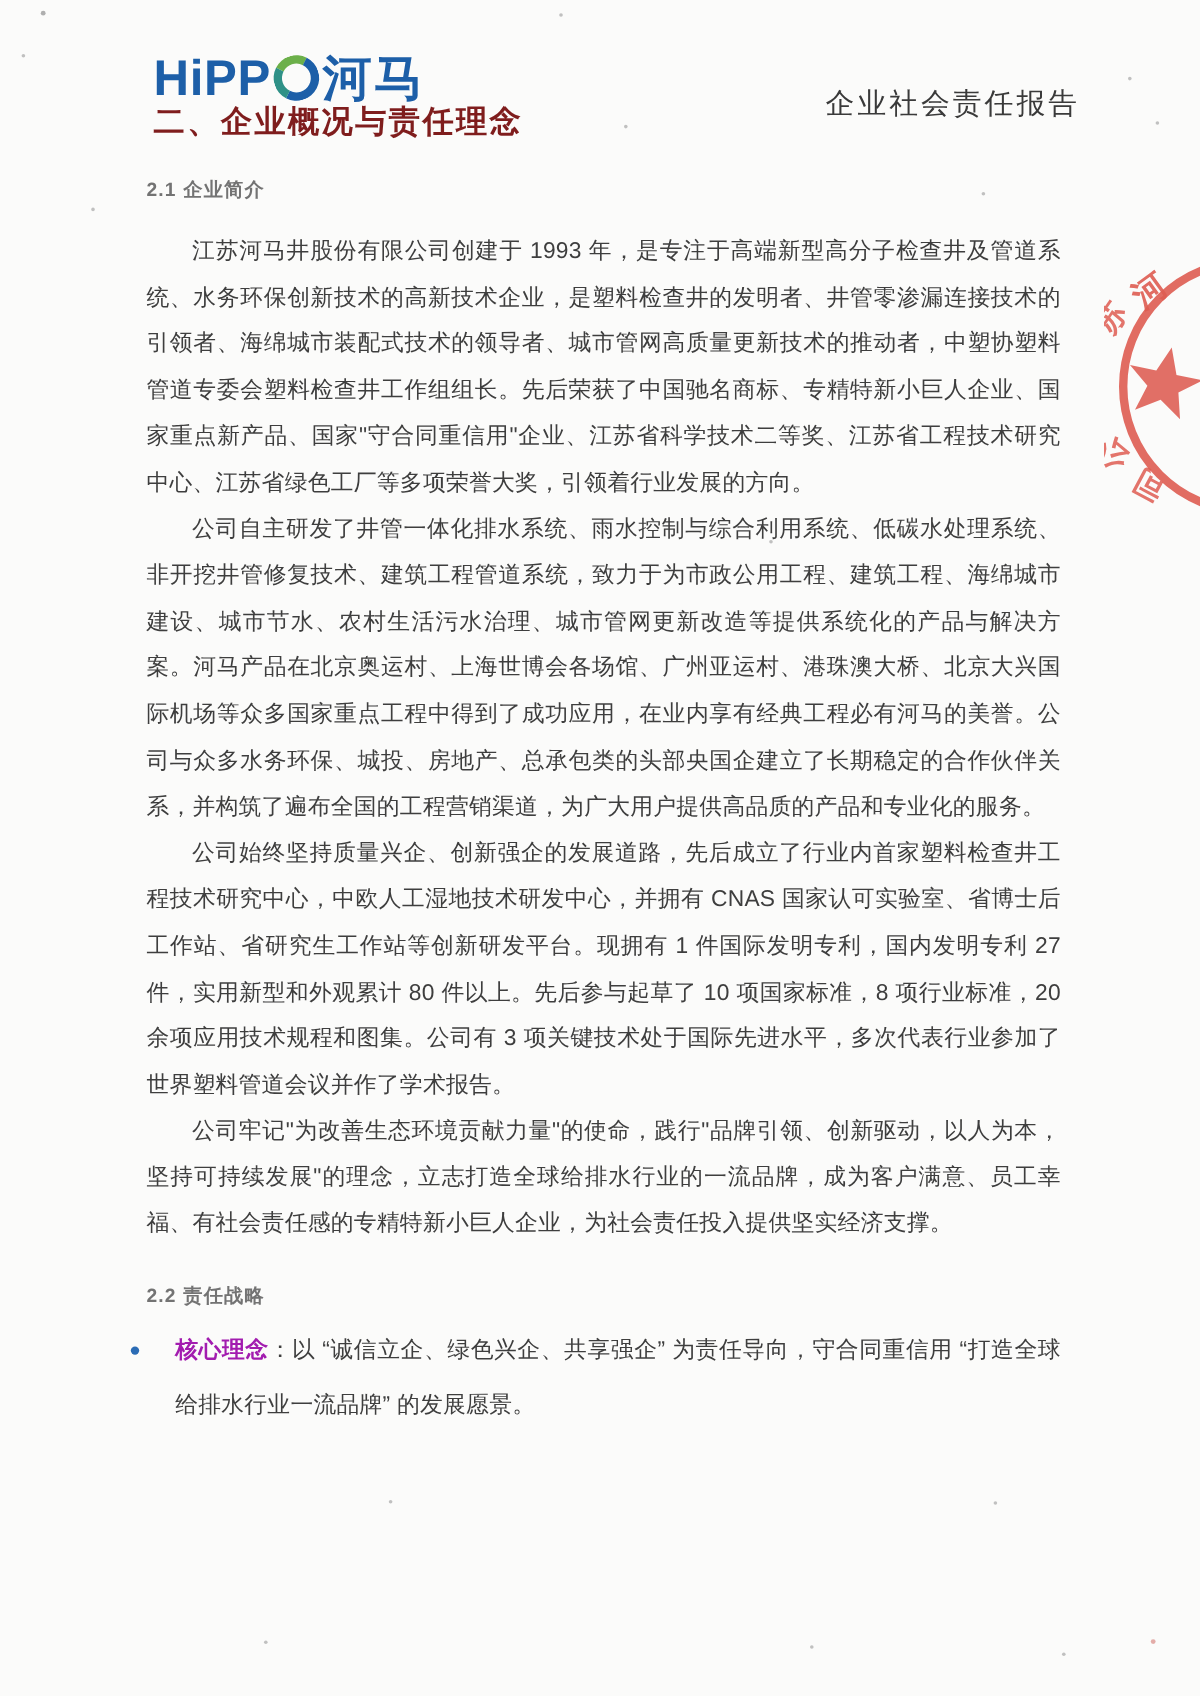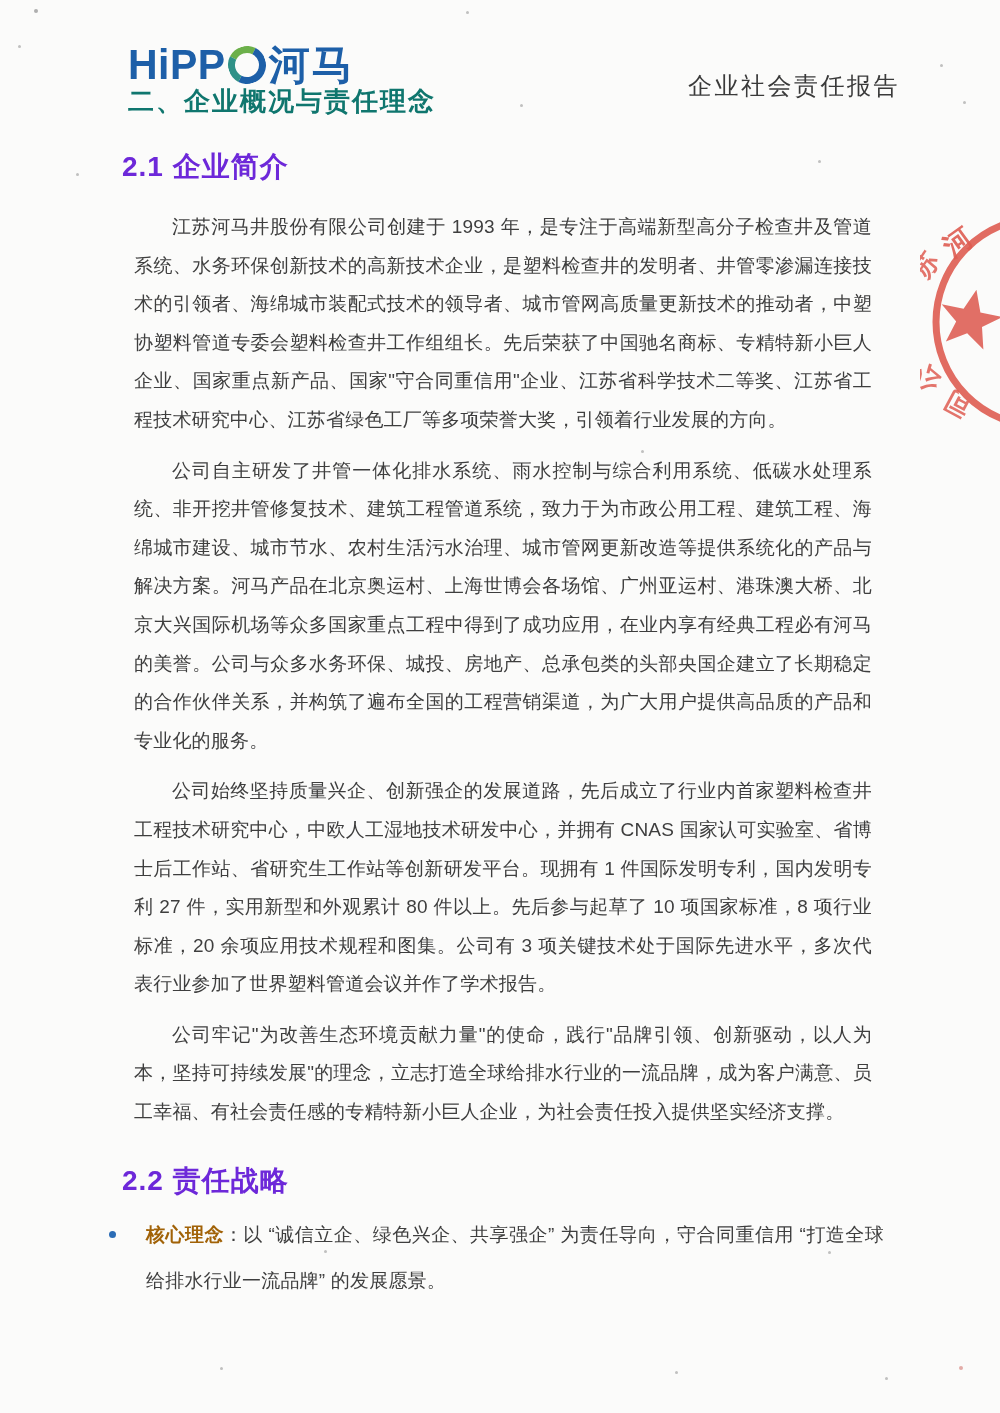--- a/index.html
+++ b/index.html
@@ -26,43 +26,43 @@
     transform:rotate(-18deg);
     margin:0 3px 0 2px;
   }
   .logo-cn{font-size:41px;font-weight:700;letter-spacing:2px;line-height:1;}
   .report-title{
     position:absolute;right:100px;top:70px;
     font-size:24px;color:#3a3a3a;letter-spacing:2.5px;
   }
   .chapter-title{
     position:absolute;left:128px;top:84px;
-    font-size:26px;font-weight:bold;color:#0f766e;letter-spacing:2px;
+    font-size:26px;font-weight:bold;color:#7f1d1d;letter-spacing:2px;
   }
   
   .content{position:absolute;left:122px;top:148px;width:762px;}
   .section-title{
-    margin:0 0 22px 0;font-size:28px;font-weight:bold;color:#6d28d9;
+    margin:0 0 22px 0;font-size:16px;font-weight:bold;color:#737373;
     letter-spacing:1px;
   }
   .section-title.second{margin-top:30px;margin-bottom:12px;}
   .body-p{
-    margin:12px;font-size:19px;line-height:38.6px;color:#3e3e3e;
+    margin:0;font-size:19px;line-height:38.6px;color:#3e3e3e;
     text-align:justify;text-indent:2em;letter-spacing:0.2px;
   }
   .bullet-item{
     position:relative;margin-top:6px;padding-left:24px;
     font-size:19px;line-height:46px;color:#3e3e3e;text-align:justify;
     letter-spacing:0.2px;
   }
   .bullet-dot{
     position:absolute;left:-13px;top:19px;width:7px;height:7px;
     border-radius:50%;background:#2b6cb5;
   }
-  .bullet-label{font-weight:bold;color:#a16207;}
+  .bullet-label{font-weight:bold;color:#a21caf;}
   
   .stamp{position:absolute;right:0;top:210px;width:80px;height:232px;opacity:.92;}
   .stamp svg{display:block;}
   
   .speck{position:absolute;width:3px;height:3px;border-radius:50%;background:#8f8f8f;opacity:.55;}
   .speck.red{background:#d98a84;}
   .speck.big{width:4px;height:4px;opacity:.7;}
 </style>
 </head>
 <body>

